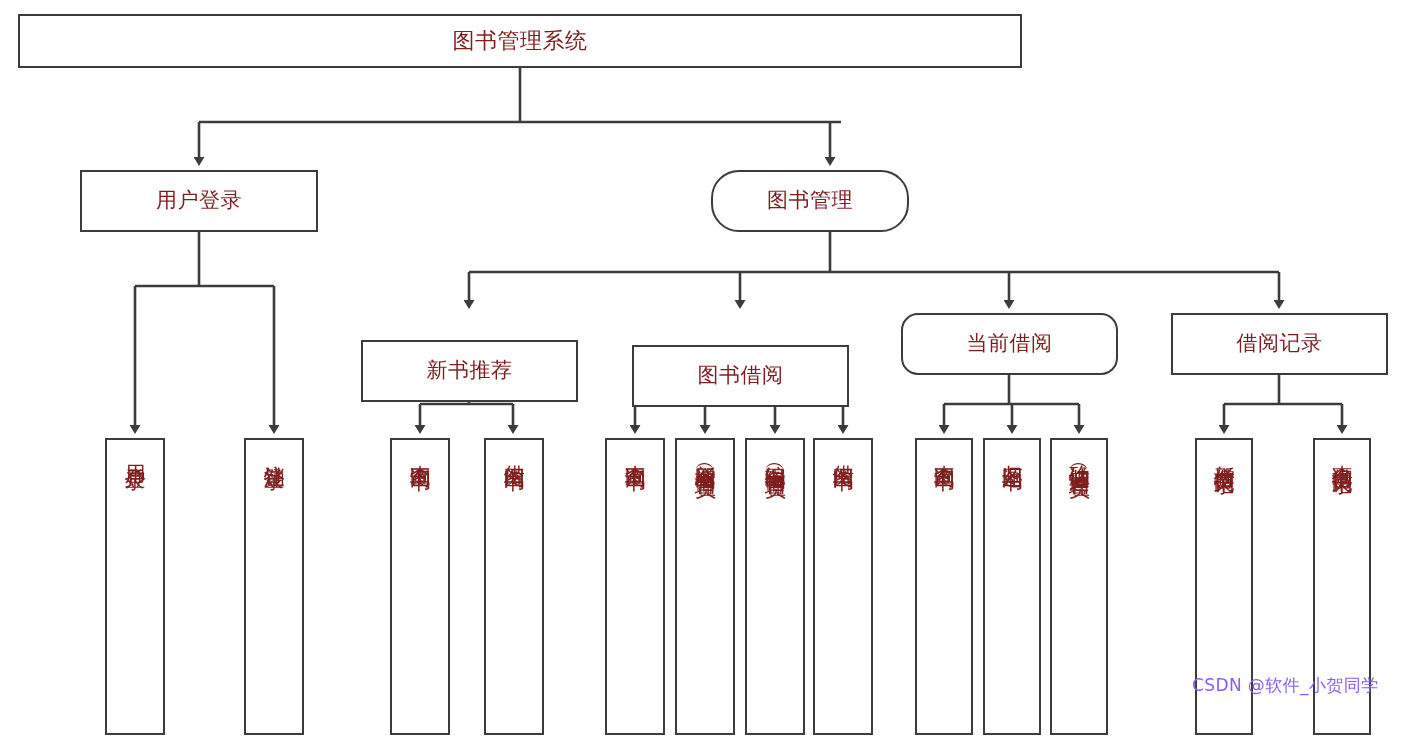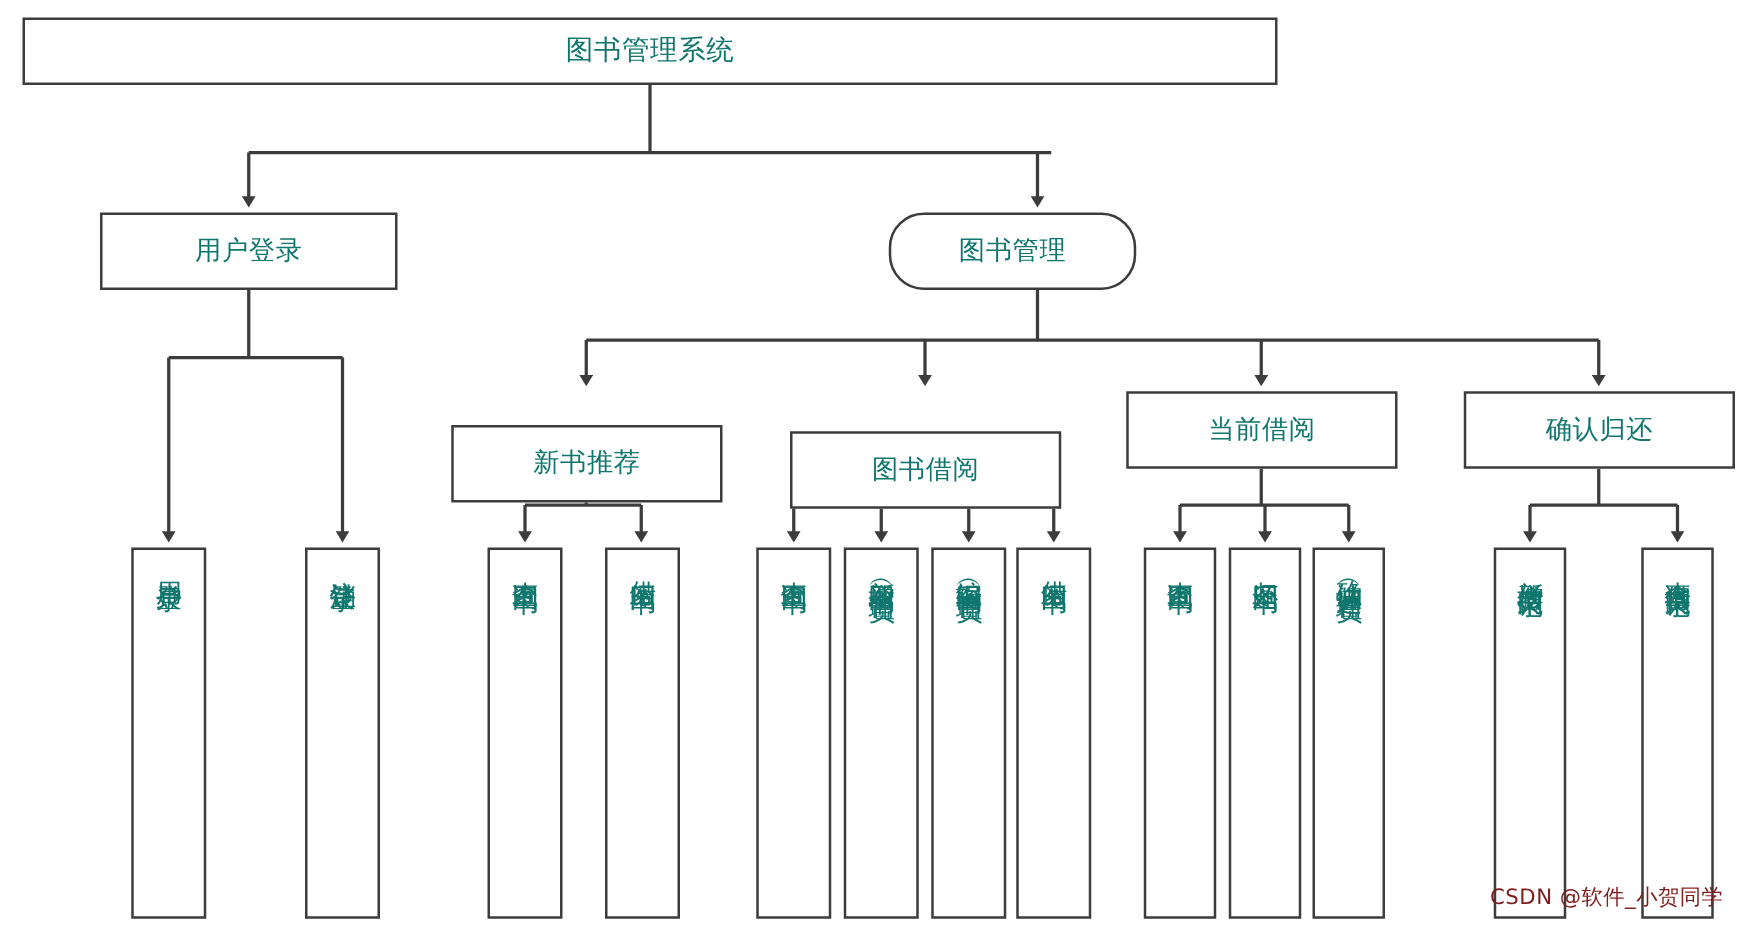--- a/index.html
+++ b/index.html
@@ -27,21 +27,21 @@
     pointer-events: none;
   }
   .node {
     position: absolute;
     box-sizing: border-box;
     border: 2.5px solid #3c3c3c;
     background: #ffffff;
     display: flex;
     align-items: center;
     justify-content: center;
-    color: #0f766e;
+    color: #7f1d1d;
   }
   
   .node.horiz {
     font-size: 21px;
     letter-spacing: 0.5px;
     line-height: 1.2;
     white-space: nowrap;
   }
   .node.root {
     font-size: 22px;
@@ -56,23 +56,23 @@
     writing-mode: vertical-rl;
     text-orientation: upright;
     font-size: 21px;
     line-height: 1.08;
     letter-spacing: 2px;
     white-space: nowrap;
   }
   .watermark {
     position: absolute;
     left: 1192px;
-    top: 706px;
+    top: 674px;
     font-size: 17px;
-    color: #7f1d1d;
+    color: #8b5cf6;
     white-space: nowrap;
     letter-spacing: 0.4px;
   }
 </style>
 </head>
 <body>
 
 <div id="canvas">
 
   <svg id="edges" viewBox="0 0 1405 747" xmlns="http://www.w3.org/2000/svg">
@@ -135,25 +135,25 @@
   <div class="node horiz" id="node-l2-1" style="left: 711px; top: 170px; width: 198px; height: 62px; border-radius: 28px;">
     <span>图书管理</span>
   </div>
 
   <div class="node horiz" id="node-l3-0" style="left: 361px; top: 313px; width: 217px; height: 62px; margin-top: 27px;">
     <span>新书推荐</span>
   </div>
   <div class="node horiz" id="node-l3-1" style="left: 632px; top: 313px; width: 217px; height: 62px; margin-top: 32px;">
     <span>图书借阅</span>
   </div>
-  <div class="node horiz" id="node-l3-2" style="left: 901px; top: 313px; width: 217px; height: 62px;">
+  <div class="node horiz" id="node-l3-2" style="left: 901px; top: 313px; width: 217px; height: 62px; border-radius: 17px;">
     <span>当前借阅</span>
   </div>
   <div class="node horiz" id="node-l3-3" style="left: 1171px; top: 313px; width: 217px; height: 62px;">
-    <span>确认归还</span>
+    <span>借阅记录</span>
   </div>
 
   <div class="node vert" id="node-leaf-0" style="left: 105px; top: 438px; width: 60px; height: 297px;">
     <span class="vert-text">用户登录</span>
   </div>
   <div class="node vert" id="node-leaf-1" style="left: 244px; top: 438px; width: 60px; height: 297px;">
     <span class="vert-text">注销登录</span>
   </div>
   <div class="node vert" id="node-leaf-2" style="left: 390px; top: 438px; width: 60px; height: 297px;">
     <span class="vert-text">查询图书</span>

